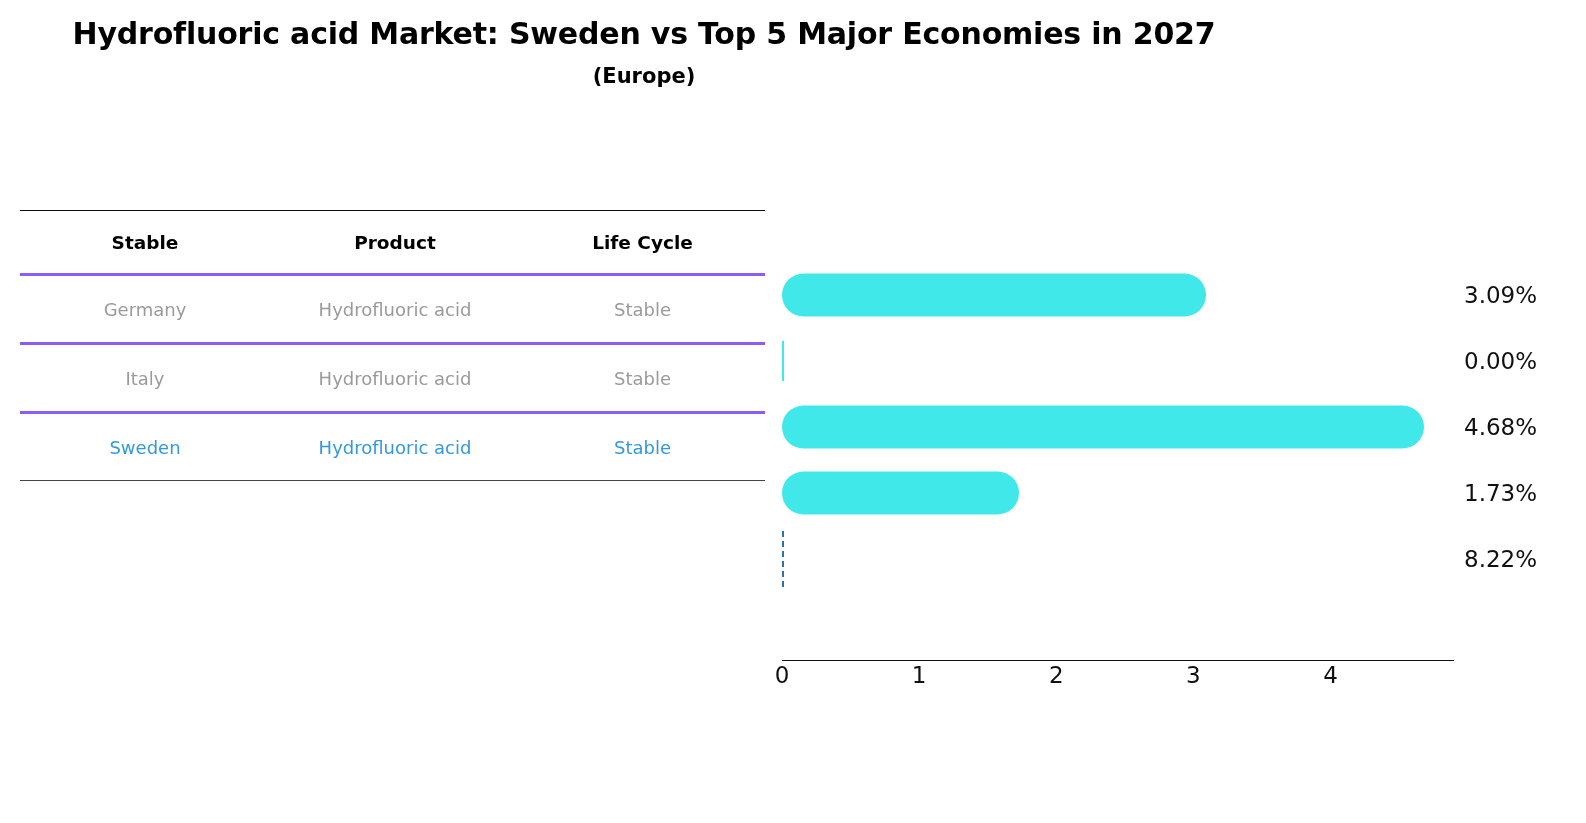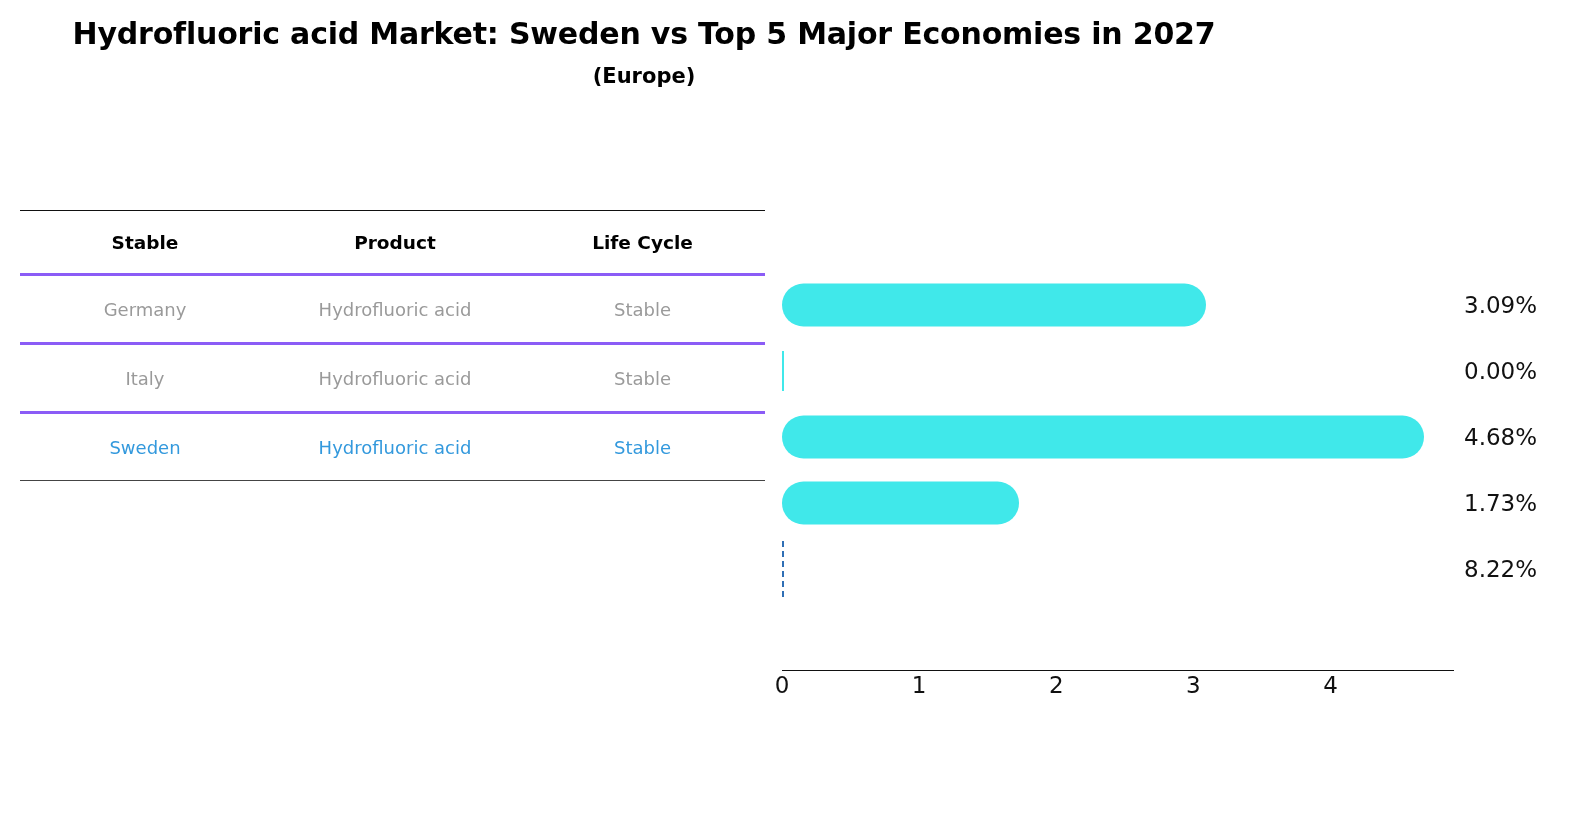--- a/index.html
+++ b/index.html
@@ -85,21 +85,21 @@
     border-bottom: 1px solid #444444;
   }
   col.c-country { width: 250px; }
   col.c-product { width: 250px; }
   col.c-life    { width: 245px; }
 
   
   .chart-wrap {
     position: absolute;
     left: 782px;
-    top: 62px;
+    top: 52px;
     width: 672px;
     height: 415px;
   }
   .bars-area {
     position: absolute;
     left: 0;
     top: 0;
     width: 672px;
     height: 398px;
   }

